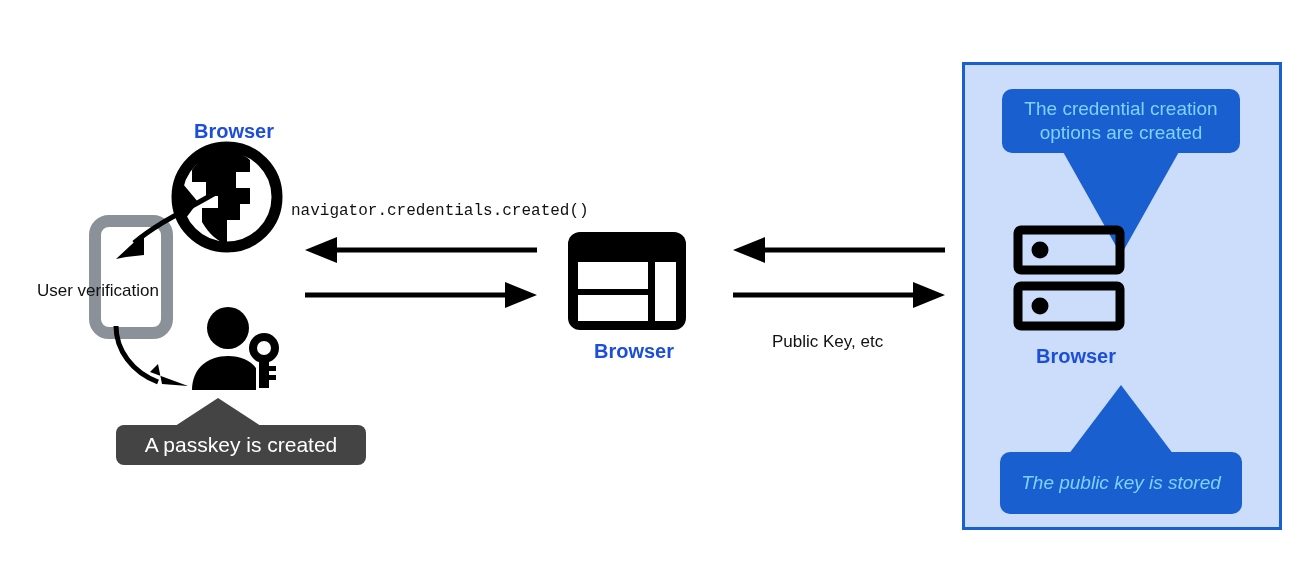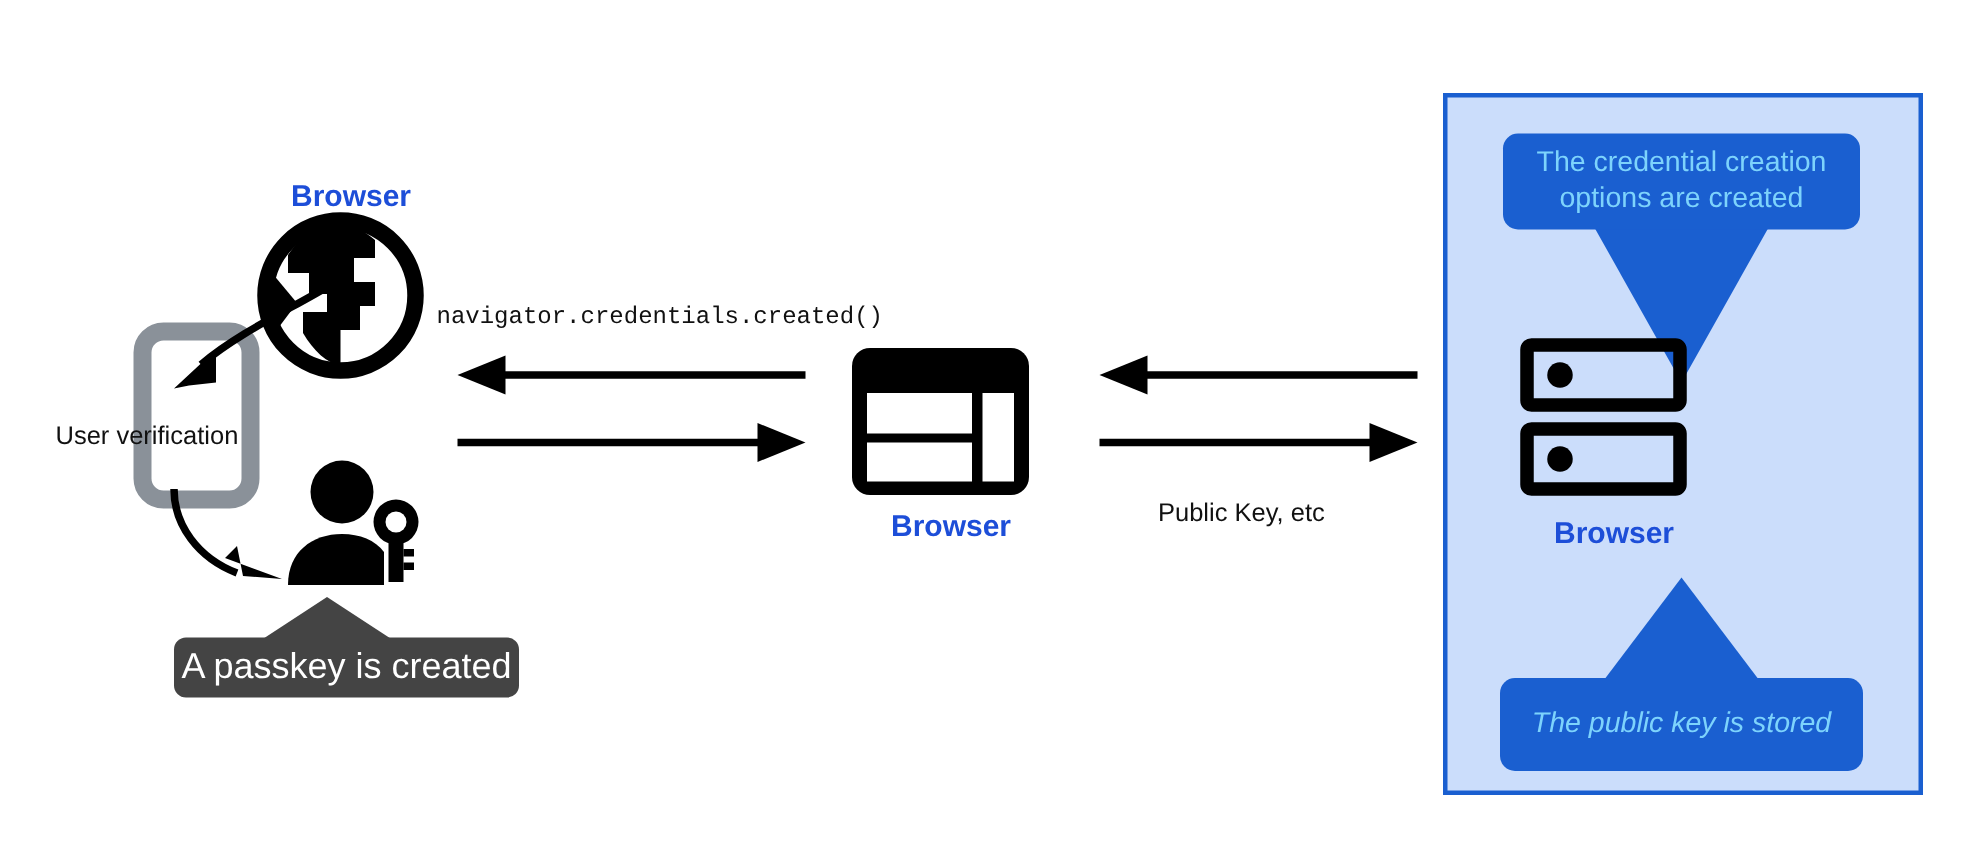--- a/index.html
+++ b/index.html
@@ -39,23 +39,23 @@
     background:#1a5fd0;color:#7dd3fc;border-radius:10px;
     font-size:19px;line-height:1.26;text-align:center;
     display:flex;align-items:center;justify-content:center;
     box-sizing:border-box;padding:22px 14px;
   }
   .callout-top{left:1002px;top:89px;width:238px;height:64px;}
   .callout-bottom{left:1000px;top:452px;width:242px;height:62px;font-style:italic;}
 
   
   .tooltip{
-    left:116px;top:425px;width:230px;height:40px;
+    left:116px;top:425px;width:250px;height:40px;
     background:#444444;color:#fff;border-radius:8px;
-    font-size:24px;display:flex;align-items:center;justify-content:center;
+    font-size:21px;display:flex;align-items:center;justify-content:center;
     box-sizing:border-box;
   }
 
   svg{display:block;overflow:visible;}
 </style>
 </head>
 <body>
 
 <div class="stage">
 

